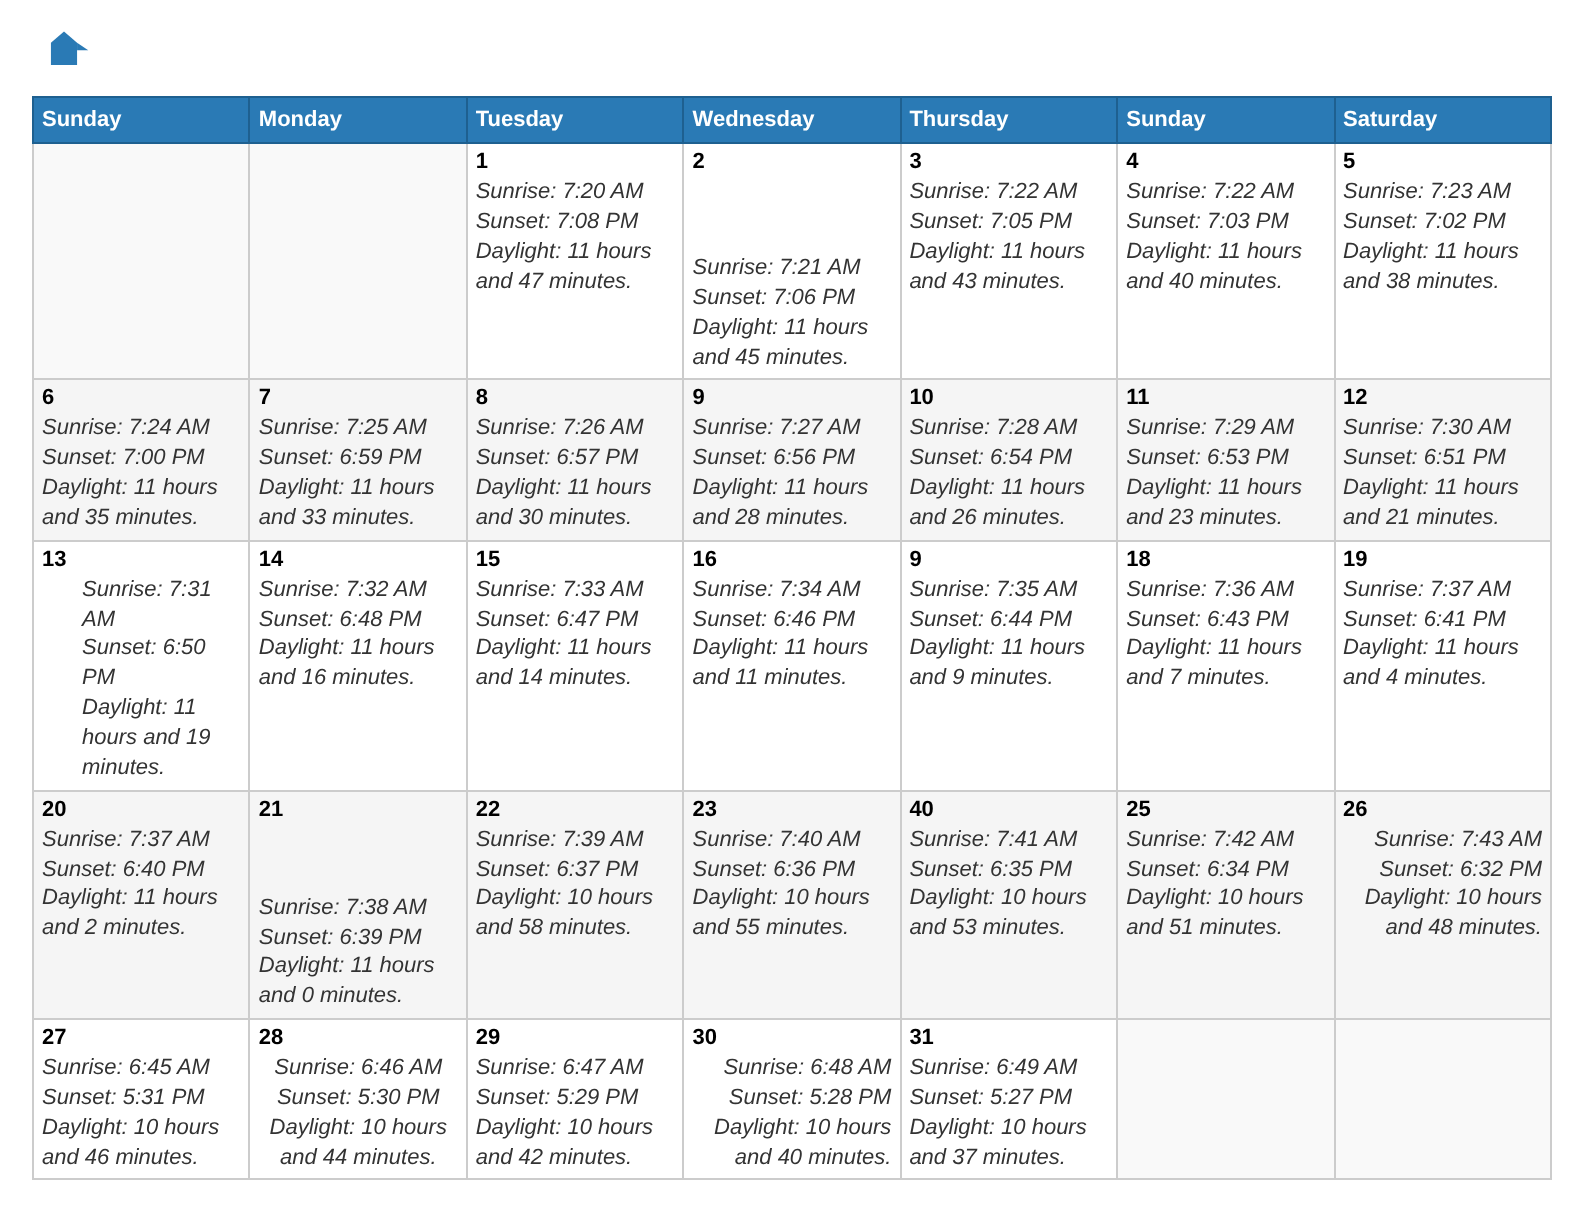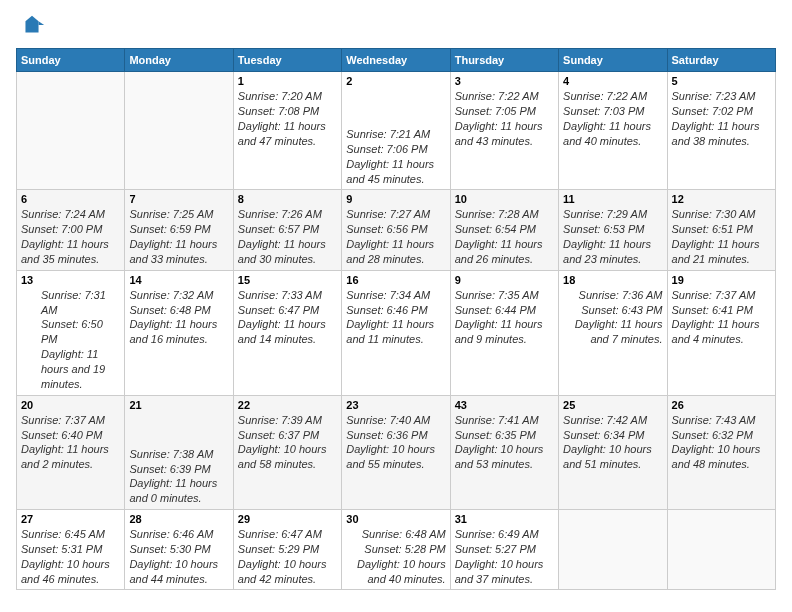--- a/index.html
+++ b/index.html
@@ -238,21 +238,21 @@
 Daylight: 11 hours and 11 minutes.</div>
           </td>
           <td>
             <span class="day-num">9</span>
             <div class="day-info" style="white-space: pre-line;">Sunrise: 7:35 AM
 Sunset: 6:44 PM
 Daylight: 11 hours and 9 minutes.</div>
           </td>
           <td>
             <span class="day-num">18</span>
-            <div class="day-info" style="white-space: pre-line; text-align: right;">Sunrise: 7:36 AM
+            <div class="day-info" style="white-space: pre-line;">Sunrise: 7:36 AM
 Sunset: 6:43 PM
 Daylight: 11 hours and 7 minutes.</div>
           </td>
           <td>
             <span class="day-num">19</span>
             <div class="day-info" style="white-space: pre-line;">Sunrise: 7:37 AM
 Sunset: 6:41 PM
 Daylight: 11 hours and 4 minutes.</div>
           </td>
         </tr>
@@ -275,48 +275,48 @@
 Sunset: 6:37 PM
 Daylight: 10 hours and 58 minutes.</div>
           </td>
           <td>
             <span class="day-num">23</span>
             <div class="day-info" style="white-space: pre-line;">Sunrise: 7:40 AM
 Sunset: 6:36 PM
 Daylight: 10 hours and 55 minutes.</div>
           </td>
           <td>
-            <span class="day-num">43</span>
+            <span class="day-num">40</span>
             <div class="day-info" style="white-space: pre-line;">Sunrise: 7:41 AM
 Sunset: 6:35 PM
 Daylight: 10 hours and 53 minutes.</div>
           </td>
           <td>
             <span class="day-num">25</span>
             <div class="day-info" style="white-space: pre-line;">Sunrise: 7:42 AM
 Sunset: 6:34 PM
 Daylight: 10 hours and 51 minutes.</div>
           </td>
           <td>
             <span class="day-num">26</span>
-            <div class="day-info" style="white-space: pre-line;">Sunrise: 7:43 AM
+            <div class="day-info" style="white-space: pre-line; text-align: right;">Sunrise: 7:43 AM
 Sunset: 6:32 PM
 Daylight: 10 hours and 48 minutes.</div>
           </td>
         </tr>
         <tr>
           <td>
             <span class="day-num">27</span>
             <div class="day-info" style="white-space: pre-line;">Sunrise: 6:45 AM
 Sunset: 5:31 PM
 Daylight: 10 hours and 46 minutes.</div>
           </td>
           <td>
             <span class="day-num">28</span>
-            <div class="day-info" style="white-space: pre-line;">Sunrise: 6:46 AM
+            <div class="day-info" style="white-space: pre-line; text-align: center;">Sunrise: 6:46 AM
 Sunset: 5:30 PM
 Daylight: 10 hours and 44 minutes.</div>
           </td>
           <td>
             <span class="day-num">29</span>
             <div class="day-info" style="white-space: pre-line;">Sunrise: 6:47 AM
 Sunset: 5:29 PM
 Daylight: 10 hours and 42 minutes.</div>
           </td>
           <td>

